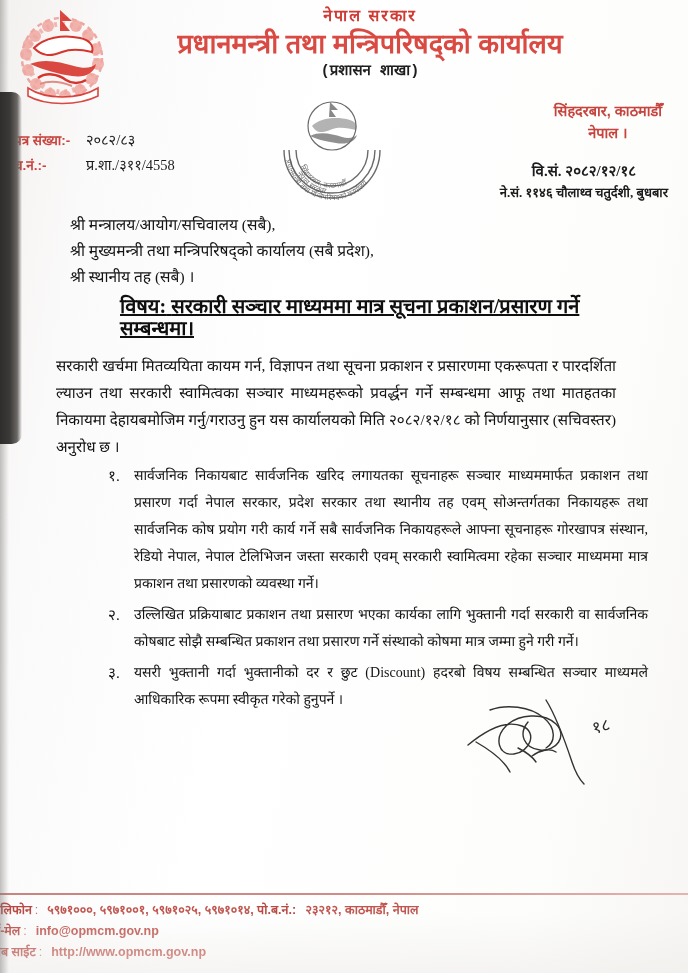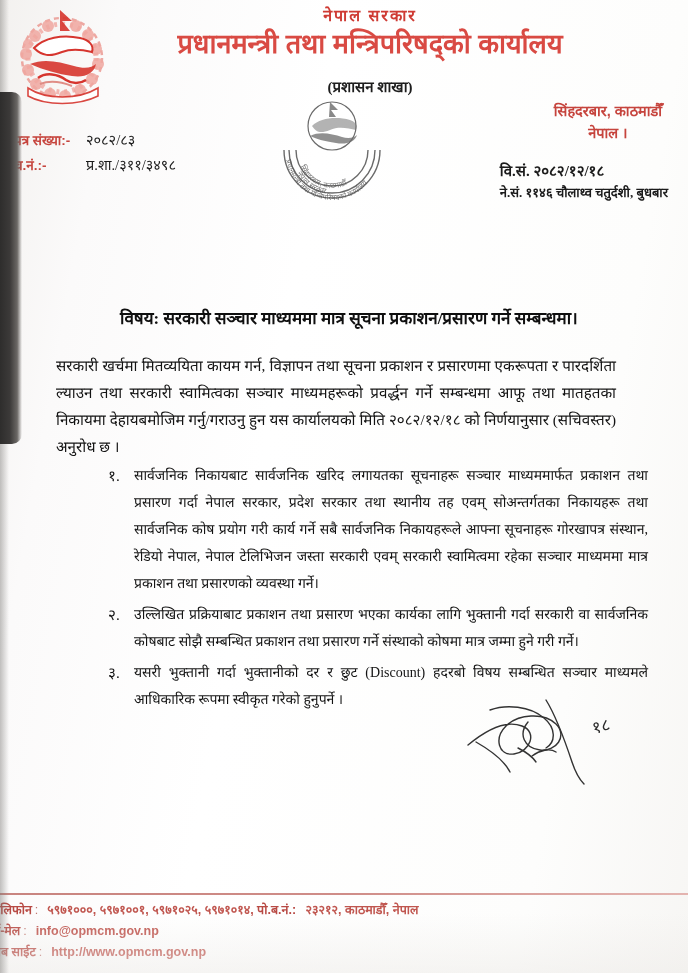--- a/index.html
+++ b/index.html
@@ -70,22 +70,22 @@
     font-weight: bold;
     line-height: 36px;
     letter-spacing: 0px;
     font-family: "Liberation Sans", sans-serif;
   }
   .branch-line {
     color: #1d1d1d;
     font-size: 15px;
     font-weight: bold;
     line-height: 20px;
-    margin-top: 15px;
-    font-family: Liberation Serif, serif;
+    margin-top: 0;
+    font-family: Liberation Mono, monospace;
   }
 
   
   #seal {
     position: absolute;
     left: 272px; top: 92px;
     width: 120px; height: 108px;
     z-index: 8;
     opacity: .82;
   }
@@ -126,47 +126,48 @@
     color: #1b1b1b;
     font-size: 14.5px;
     font-weight: normal;
     font-family: "Liberation Serif", serif;
   }
 
   
   #dates {
     position: absolute;
     right: 20px; top: 160px;
-    text-align: left;
+    text-align: center;
     color: #1b1b1b;
     z-index: 10;
   }
   .date-bs { font-size: 15px; line-height: 22px; font-weight: bold; }
   .date-ns { font-size: 13px; line-height: 22px; font-weight: bold; }
 
   
   #recipients {
     position: absolute;
     left: 70px; top: 212px;
     color: #141414;
     font-size: 15.5px;
     line-height: 26px;
     z-index: 10;
   }
 
   
   #subject {
     position: absolute;
-    left: 120px; top: 308px;
+    left: 120px; top: 295px;
     width: 500px;
     color: #0f0f0f;
-    font-size: 17px;
+    font-size: 20px;
     font-weight: bold;
     line-height: 22px;
     z-index: 10;
+    text-decoration: underline;
   }
   #subject .sub-label { font-weight: bold; }
 
   
   #body-para {
     position: absolute;
     left: 56px; top: 352px;
     width: 560px;
     color: #131313;
     font-size: 15.2px;
@@ -346,29 +347,34 @@
     <div>नेपाल ।</div>
   </div>
 
   <div id="letter-nums">
     <div class="lnum-row">
       <span class="lnum-label">पत्र संख्या:-</span>
       <span class="lnum-value">२०८२/८३</span>
     </div>
     <div class="lnum-row">
       <span class="lnum-label">च.नं.:-</span>
-      <span class="lnum-value">प्र.शा./३११/३४९८</span>
+      <span class="lnum-value">प्र.शा./३११/4558</span>
     </div>
   </div>
 
   <div id="dates">
     <div class="date-bs">वि.सं. २०८२/१२/१८</div>
     <div class="date-ns">ने.सं. ११४६ चौलाथ्व चतुर्दशी, बुधबार</div>
   </div>
 
+  <div id="recipients">
+    <div>श्री मन्त्रालय/आयोग/सचिवालय (सबै),</div>
+    <div>श्री मुख्यमन्त्री तथा मन्त्रिपरिषद्को कार्यालय (सबै प्रदेश),</div>
+    <div>श्री स्थानीय तह (सबै) ।</div>
+  </div>
 
   <div id="subject">
     <span class="sub-label">विषय:</span>
     <span>सरकारी सञ्चार माध्यममा मात्र सूचना प्रकाशन/प्रसारण गर्ने सम्बन्धमा।</span>
   </div>
 
   <div id="body-para">सरकारी खर्चमा मितव्ययिता कायम गर्न, विज्ञापन तथा सूचना प्रकाशन र प्रसारणमा एकरूपता र पारदर्शिता ल्याउन तथा सरकारी स्वामित्वका सञ्चार माध्यमहरूको प्रवर्द्धन गर्ने सम्बन्धमा आफू तथा मातहतका निकायमा देहायबमोजिम गर्नु/गराउनु हुन यस कार्यालयको मिति २०८२/१२/१८ को निर्णयानुसार (सचिवस्तर) अनुरोध छ ।</div>
 
   <div id="points">
     <div class="point">

